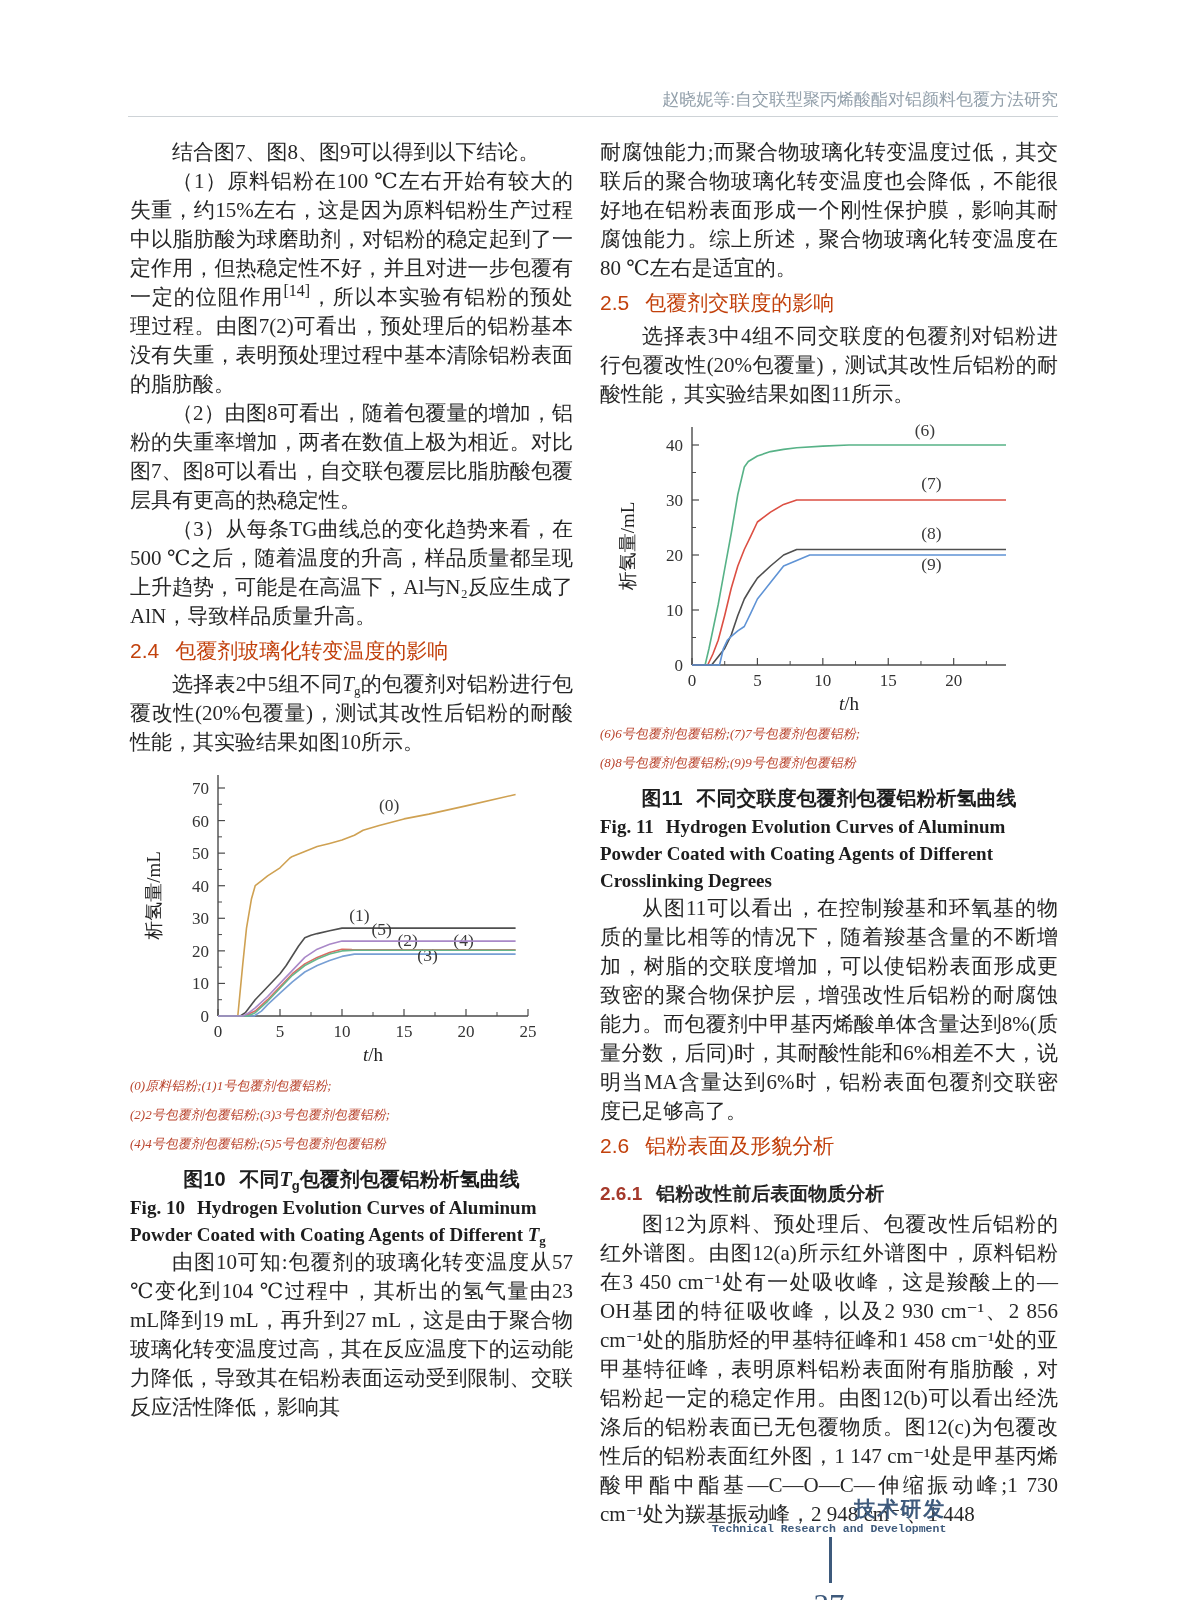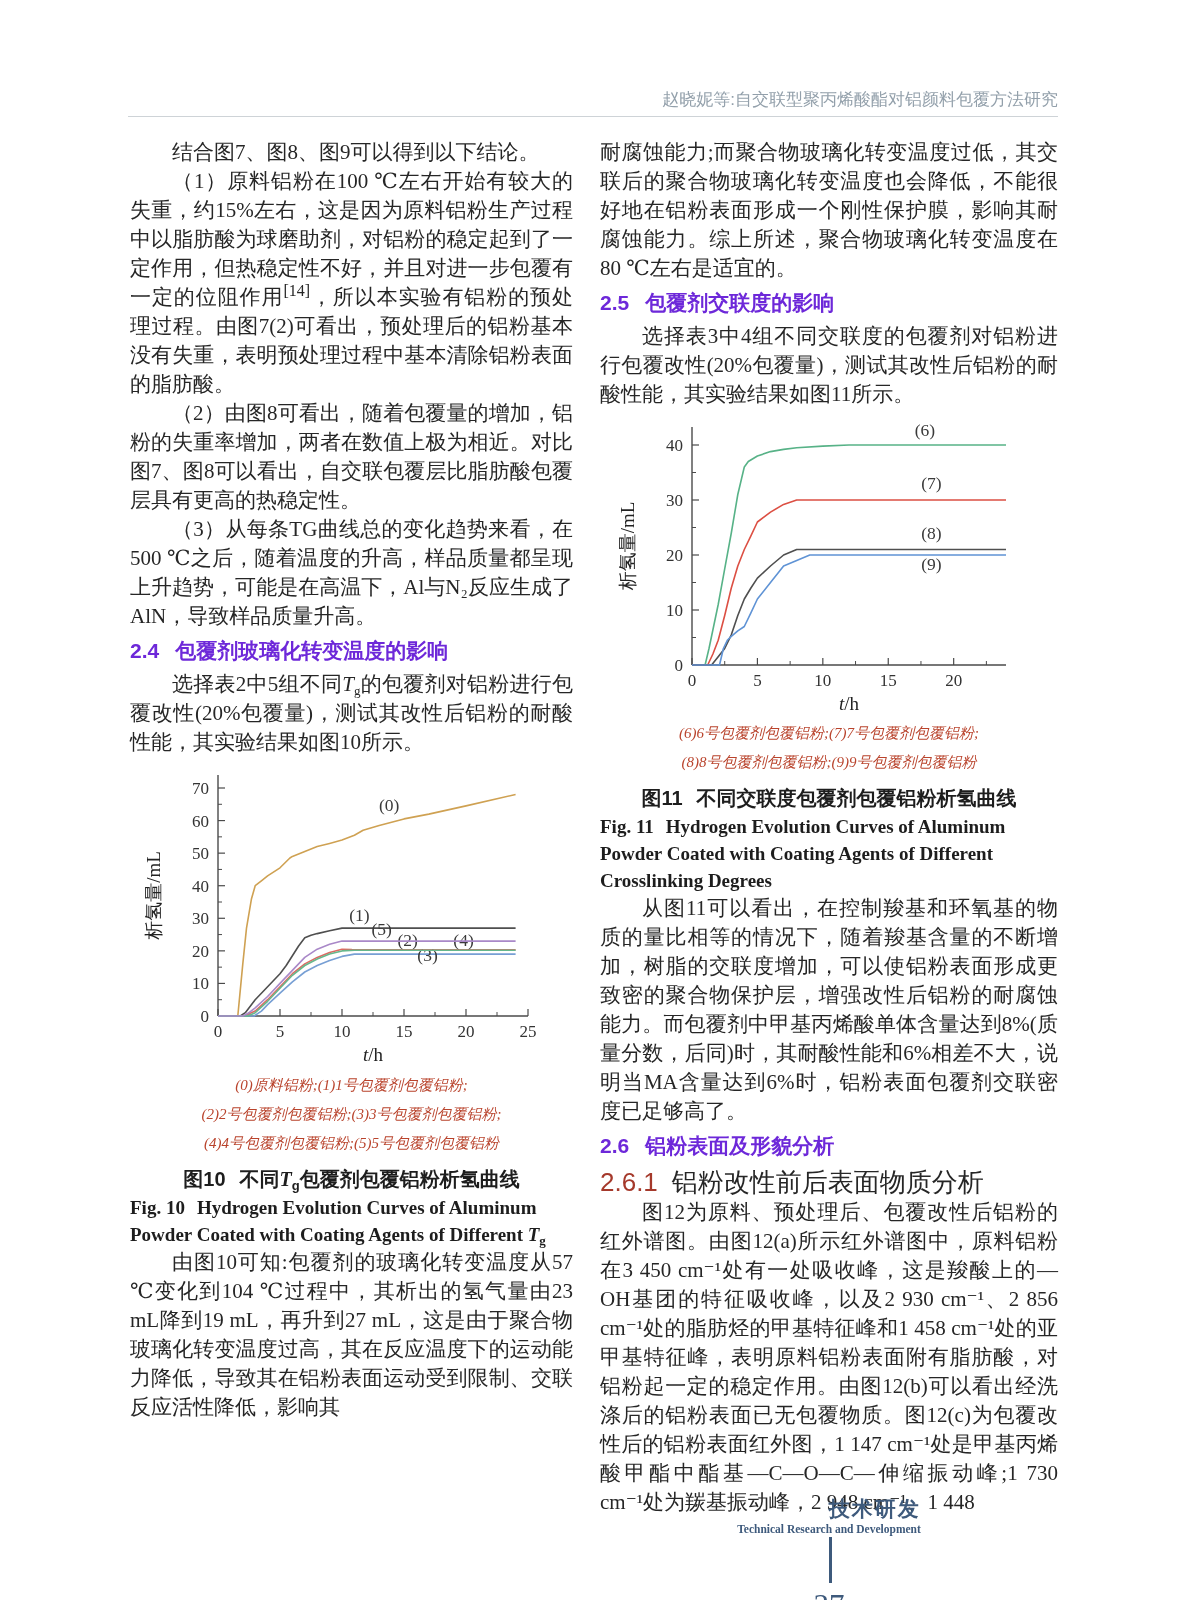--- a/index.html
+++ b/index.html
@@ -12,45 +12,45 @@
   
   .col{position:absolute;top:138px;}
   #col-left{left:130px;width:443px;}
   #col-right{left:600px;width:458px;}
   p.body{margin:0;font-size:21px;line-height:29px;text-align:justify;text-indent:2em;color:#262626;}
   p.noindent{text-indent:0;}
   sup.ref{font-size:16px;vertical-align:super;line-height:0;}
   sub.tg{font-size:13px;vertical-align:-4px;line-height:0;}
   .tvar{font-family:"Liberation Serif",serif;font-style:italic;}
   h3.sec{margin:5px 0 4px 0;font-family:"Liberation Sans","DejaVu Sans",sans-serif;
-         font-size:21px;line-height:30px;font-weight:bold;color:#6d28d9;}
+         font-size:21px;line-height:30px;font-weight:normal;color:#c2410c;}
   h3.sec .sec-num{margin-right:16px;}
-  h4.subsec{margin:6px 0 1px 0;font-family:"Liberation Sans","DejaVu Sans",sans-serif;
-            font-size:26px;line-height:30px;font-weight:400;color:#262626;}
+  h4.subsec{margin:18px 0 1px 0;font-family:"Liberation Sans","DejaVu Sans",sans-serif;
+            font-size:19px;line-height:30px;font-weight:700;color:#262626;}
   h4.subsec .sec-num{color:#a5392b;margin-right:14px;}
   
   svg.chart{display:block;margin:4px auto 0 auto;}
-  .legend{margin-top:4px;text-align:center;color:#b9432c;font-size:15px;line-height:29px;
+  .legend{margin-top:4px;text-align:left;color:#b9432c;font-size:13px;line-height:29px;
           font-family:"Liberation Serif","DejaVu Serif",serif;font-style:italic;}
   .cap-cn{margin-top:6px;text-align:center;font-family:"Liberation Sans","DejaVu Sans",sans-serif;
           font-size:20px;line-height:30px;font-weight:bold;color:#1d1d1d;}
   .cap-cn .cap-label{margin-right:14px;}
   .cap-en{margin-top:0;text-align:left;font-family:"Liberation Serif","DejaVu Serif",serif;
           font-size:19px;line-height:27px;font-weight:bold;color:#1d1d1d;}
   .cap-en .cap-label{margin-right:12px;}
   .after-fig{margin-top:13px;}
   
   .tick{font:17px "Liberation Serif","DejaVu Serif",serif;fill:#333;}
   .ann{font:17.5px "Liberation Serif","DejaVu Serif",serif;fill:#3a3a3a;}
   .axlabel{font:19px "Liberation Serif","DejaVu Serif",serif;fill:#222;}
   
   #footer{position:absolute;top:1497px;left:600px;width:458px;display:flex;align-items:center;justify-content:flex-end;flex-direction:column;}
   .foot-block{text-align:right;color:#3e5a7c;}
   .foot-cn{font-family:"Liberation Sans","DejaVu Sans",sans-serif;font-size:21px;font-weight:bold;letter-spacing:2px;line-height:24px;}
-  .foot-en{font-family:Liberation Serif, serif;font-size:11.5px;font-weight:bold;line-height:16px;}
+  .foot-en{font-family:Liberation Mono, monospace;font-size:11.5px;font-weight:bold;line-height:16px;}
   .foot-bar{width:3px;height:46px;background:#3e5a7c;margin:0 10px 0 12px;}
   .foot-page{font-family:"Liberation Serif","DejaVu Serif",serif;font-size:31px;color:#3e5a7c;line-height:46px;}
 </style>
 </head>
 <body>
 
 <div id="page">
 
   <div class="runhead">赵晓妮等:自交联型聚丙烯酸酯对铝颜料包覆方法研究</div>
   <div class="runrule"></div>

